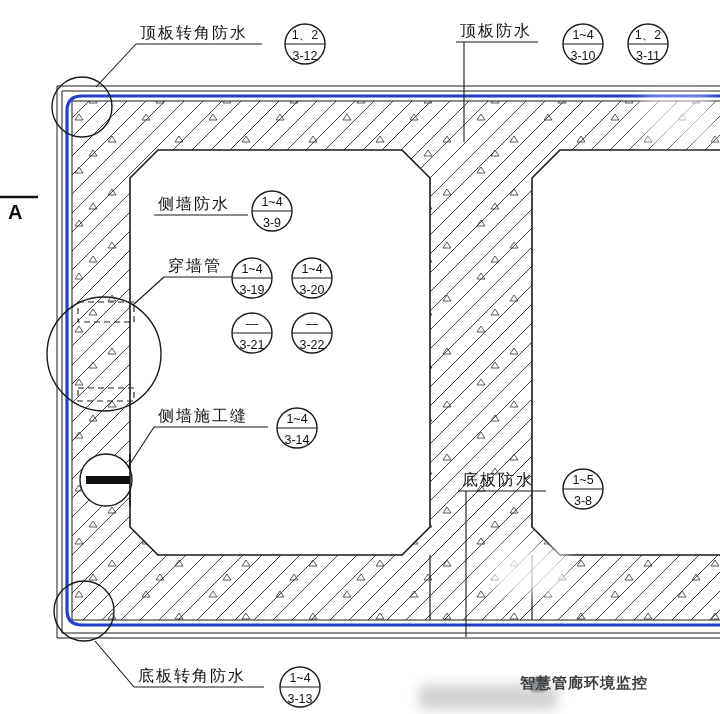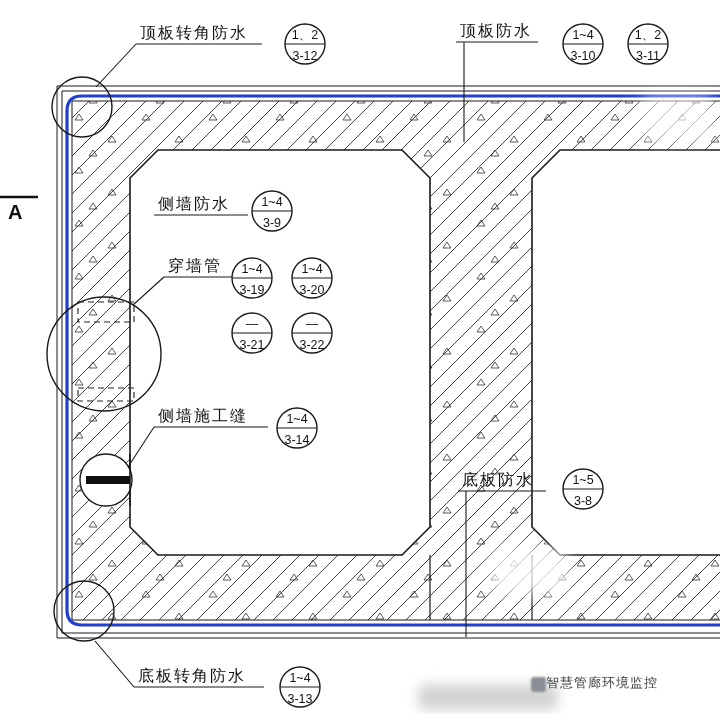--- a/index.html
+++ b/index.html
@@ -9,21 +9,21 @@
   svg{position:absolute;left:0;top:0}
   svg text{font-family:"Liberation Sans","DejaVu Sans",sans-serif;fill:#111}
   .lbl{font-size:16px;letter-spacing:2px}
   .bt{font-size:12.5px;text-anchor:middle}
   .sec{font-size:20px;font-weight:bold}
   .blur{position:absolute;pointer-events:none;border-radius:8px}
   #blur-topright{left:642px;top:96px;width:70px;height:46px;background:rgba(255,255,255,.65);filter:blur(7px)}
   #blur-mid{left:490px;top:548px;width:78px;height:46px;background:rgba(255,255,255,.75);filter:blur(7px)}
   #blur-bottom{left:418px;top:684px;width:140px;height:26px;background:rgba(205,205,205,.85);filter:blur(6px)}
   .wm-logo{position:absolute;left:531px;top:677px;width:15px;height:15px;background:#8a8f96;border-radius:3px;filter:blur(1px)}
-  .watermark{position:absolute;left:546px;top:674px;font-size:13px;font-weight:normal;color:#3d3d3d;letter-spacing:1px;white-space:nowrap}
+  .watermark{position:absolute;left:520px;top:674px;font-size:15px;font-weight:bold;color:#3d3d3d;letter-spacing:1px;white-space:nowrap}
 </style>
 </head>
 <body>
 
 <div class="stage">
 <svg width="720" height="714" viewBox="0 0 720 714">
   <defs>
     <pattern id="hatch" patternUnits="userSpaceOnUse" width="19" height="19">
       <path d="M-3,22 L22,-3" stroke="#2e2e2e" stroke-width="0.9" fill="none"></path>
     </pattern>

